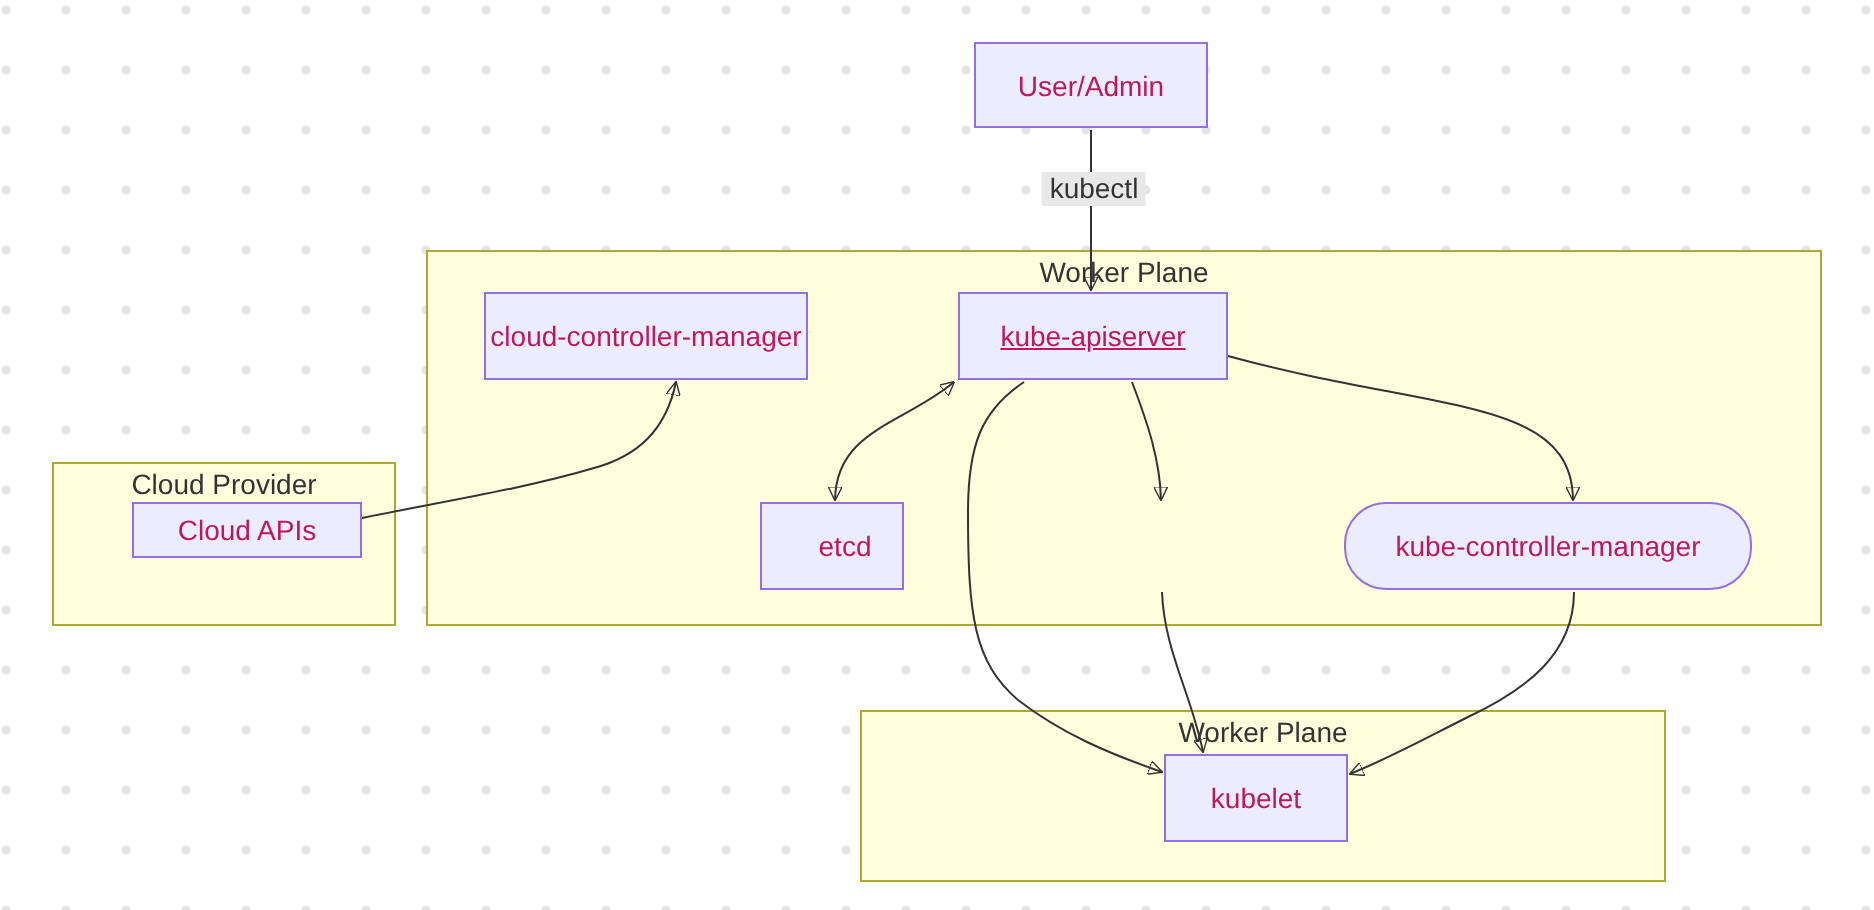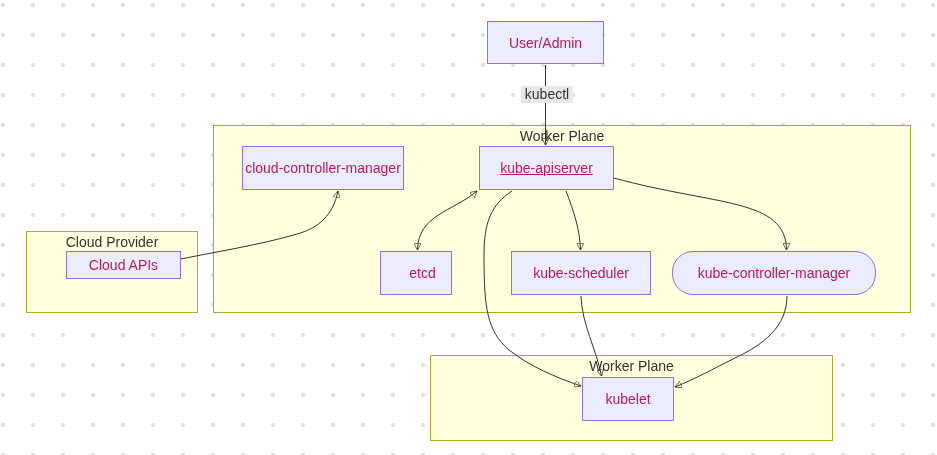--- a/index.html
+++ b/index.html
@@ -100,23 +100,20 @@
   </div>
   <div class="node" style="left:242px; top:146px; width:162px; height:44px;">
     <span>cloud-controller-manager</span>
   </div>
   <div class="node" style="left:479px; top:146px; width:135px; height:44px;text-decoration:underline;">
     <span>kube-apiserver</span>
   </div>
   <div class="node" style="left:380px; top:251px; width:72px; height:44px;padding-left:13px;">
     <span>etcd</span>
   </div>
-  <div class="node" style="left:511px; top:251px; width:140px; height:44px;">
-    <span>kube-scheduler</span>
-  </div>
   <div class="node" style="left:672px; top:251px; width:204px; height:44px;border-radius:21px;">
     <span>kube-controller-manager</span>
   </div>
   <div class="node" style="left:66px; top:251px; width:115px; height:28px;">
     <span>Cloud APIs</span>
   </div>
   <div class="node" style="left:582px; top:377px; width:92px; height:44px;">
     <span>kubelet</span>
   </div>
 

